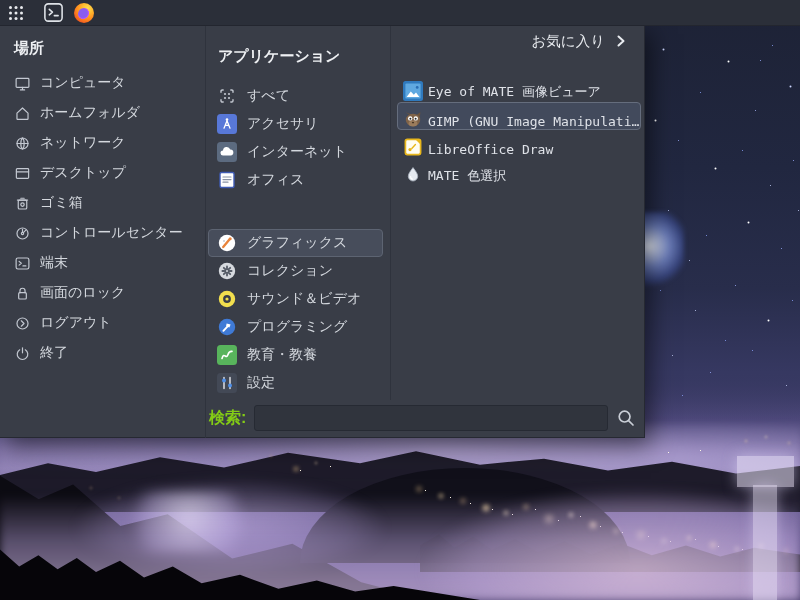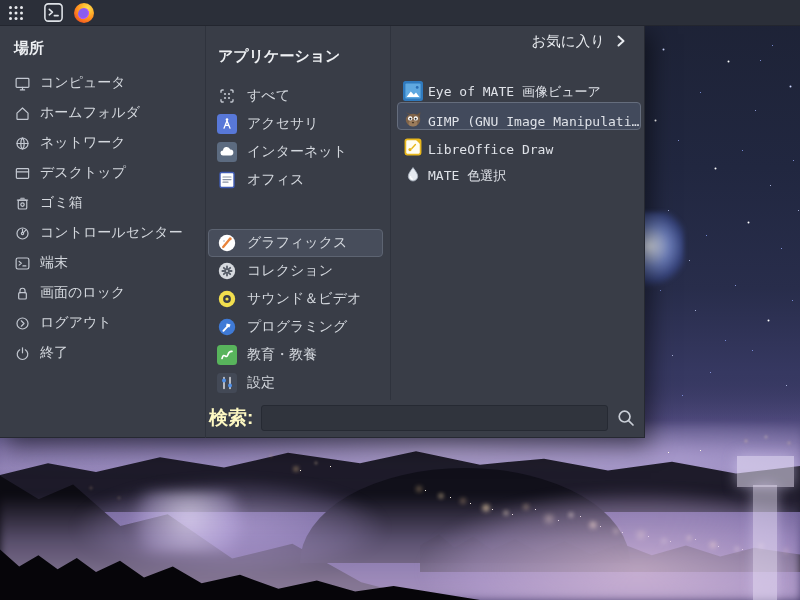--- a/index.html
+++ b/index.html
@@ -100,21 +100,21 @@
   .fav-header { display:flex; justify-content:flex-end; align-items:center; gap:10px; height:28px;
     margin-right:18px; font-size:14.5px; color:#e9ecf0; cursor:pointer; }
   .app-list { margin-top:19px; }
   .app-item { height:28px; display:flex; align-items:flex-end; gap:5px; margin:0 4px 0 6px; padding-left:5px;
     border-radius:4px; border:1px solid transparent; font-family:"DejaVu Sans Mono","Liberation Mono",monospace;
     font-size:13px; color:#dfe2e8; white-space:nowrap; overflow:hidden; cursor:pointer; }
   .app-item.selected { background:#424a5c; border-color:#656d7d; }
   .app-item svg { flex:none; }
 
   .search-row { position:absolute; left:206px; right:0; bottom:4px; height:30px; display:flex; align-items:center; }
-  .search-label { margin-left:3px; font-size:19px; font-weight:bold; color:#fef9c3; }
+  .search-label { margin-left:3px; font-size:16px; font-weight:bold; color:#84cc16; }
   .search-input { flex:1; margin-left:8px; height:26px; background:#30343d; border:1px solid #262a33;
     border-radius:3px; outline:none; color:#dde1e7; padding:0 8px; font-size:13px; }
   .search-btn { width:36px; height:28px; display:flex; align-items:center; justify-content:center; cursor:pointer; }
 </style>
 </head>
 <body>
 
 <div class="screen">
 
   <div class="wallpaper">

